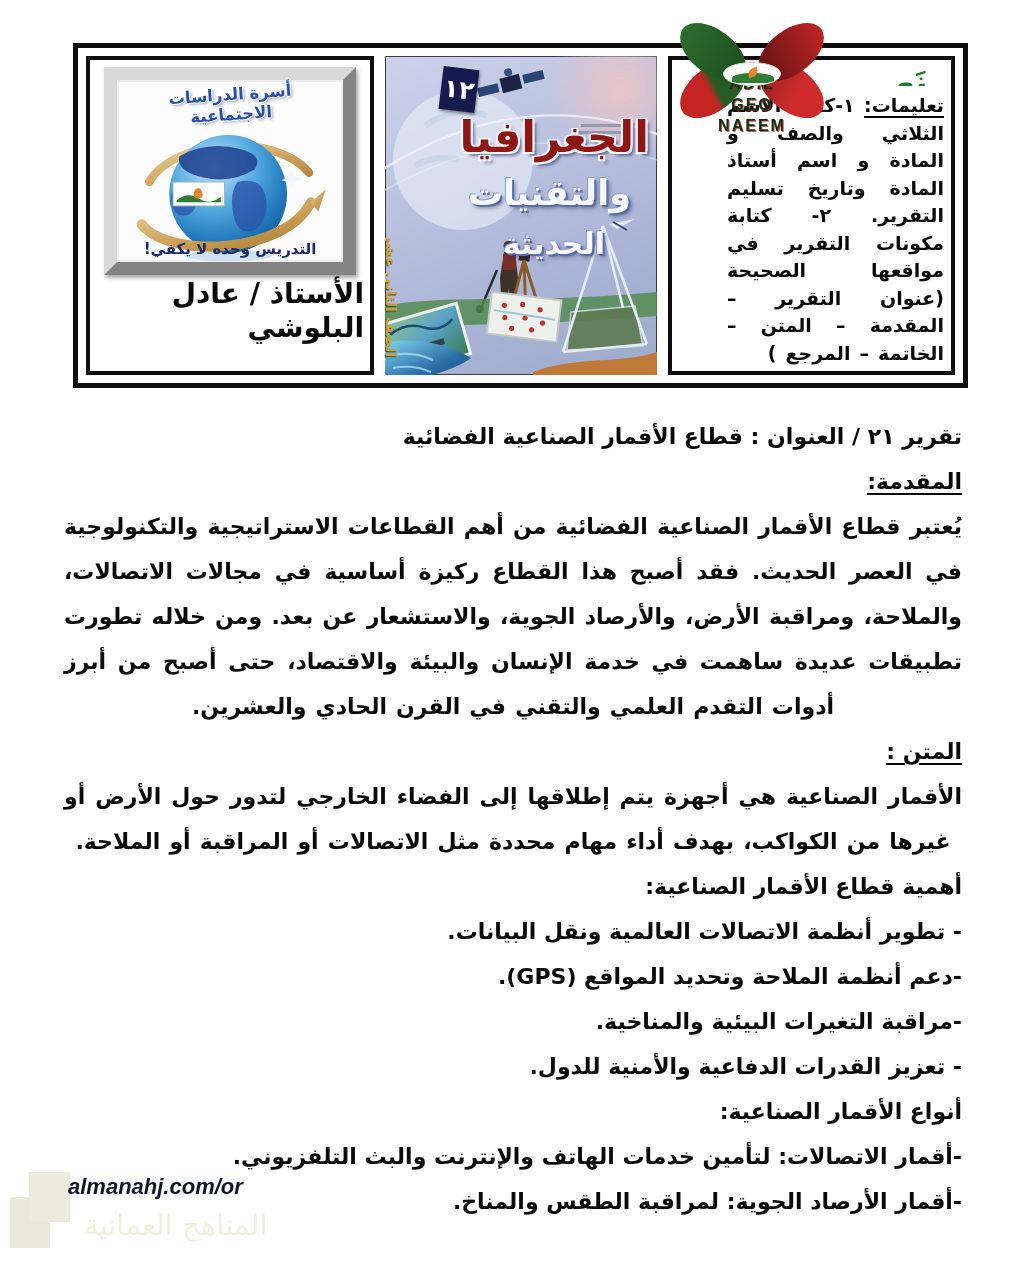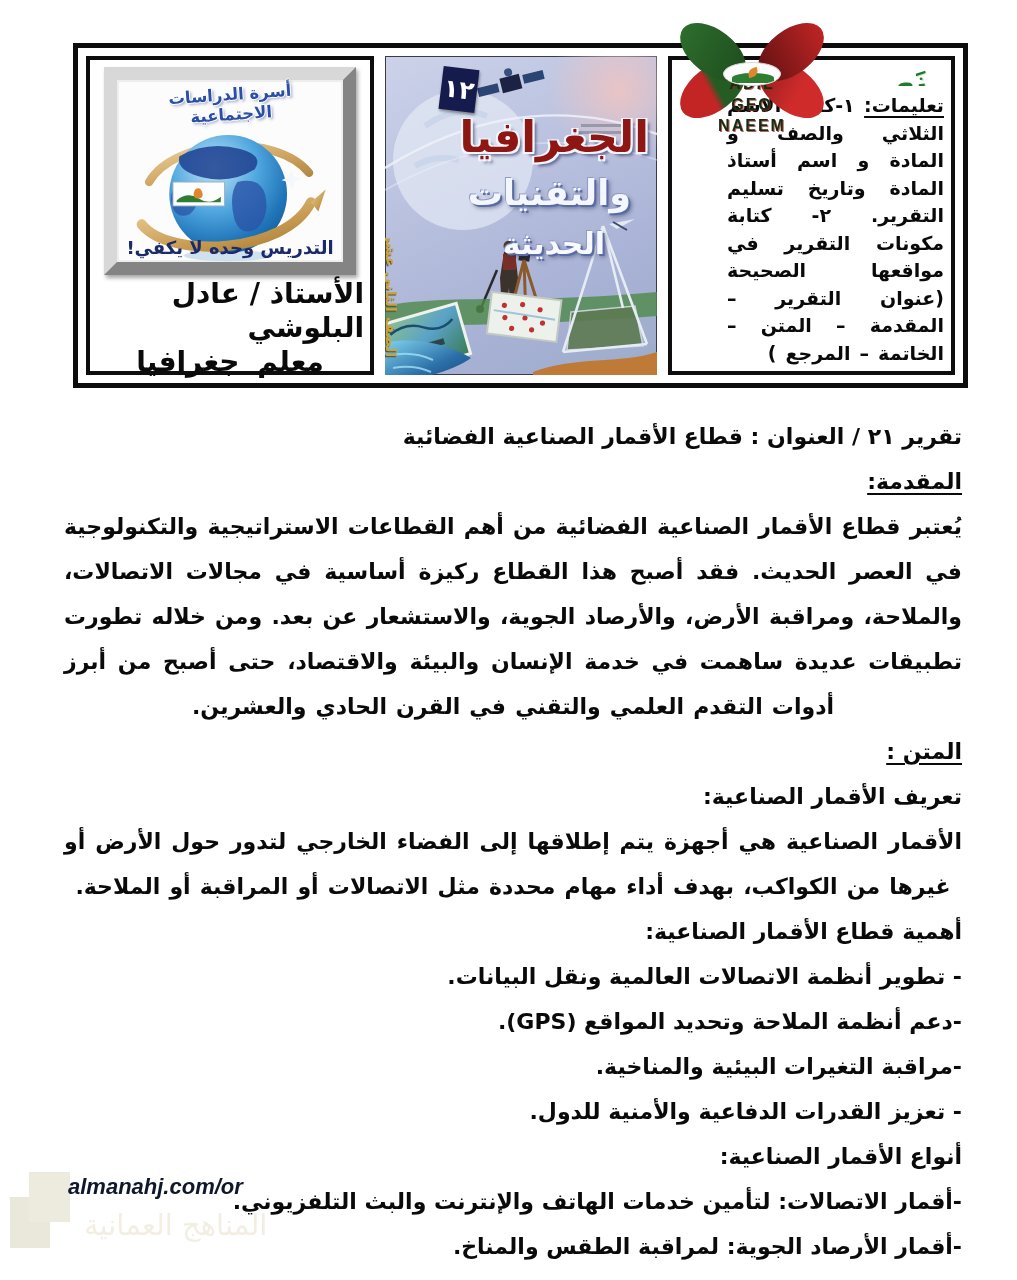--- a/index.html
+++ b/index.html
@@ -29,21 +29,21 @@
     box-shadow: inset 0 0 0 2px #eee, 2px 3px 4px rgba(0,0,0,.35);
   }
   .logo-title {
     margin-top:5px; transform:rotate(-4deg);
     font-size:16.5px; font-weight:bold; color:#2b4fa5; text-align:center;
     line-height:20px; width:175px; direction:rtl;
     text-shadow:1px 0 #fff,-1px 0 #fff,0 1px #fff,0 -1px #fff,2px 2px 3px rgba(40,60,120,.45);
   }
   .globe-wrap { flex:1; display:flex; align-items:center; justify-content:center; }
   .logo-caption {
-    position:absolute; bottom:4px; font-size:18px; font-weight:bold;
+    position:absolute; bottom:4px; font-size:15px; font-weight:bold;
     color:#1a2a6b; direction:rtl;margin-top:44px;
   }
   .teacher-name { margin-top:2px; font-size:28px; font-weight:bold; direction:rtl; line-height:34px; }
   .teacher-role { font-size:28px; font-weight:bold; direction:rtl; line-height:34px; letter-spacing:1px; word-spacing:8px; }
 
   
   .cover {
     width:272px; position:relative; overflow:hidden;
     background:linear-gradient(155deg,#ccd2e9 0%,#b6bedd 45%,#a7b1d4 75%,#9dacca 100%);
     box-shadow:0 0 0 1px #3a3a4a inset;
@@ -169,21 +169,20 @@
           <polygon points="198,84 214,70 206,94" fill="url(#ggold)"></polygon>
           <polygon points="176,48 180,56 188,58 180,62 178,70 174,62 166,60 174,56" fill="#f4f8fc"></polygon>
           <rect x="48" y="62" width="56" height="26" fill="#fdfdfd" stroke="#9fb0c0" stroke-width="1"></rect>
           <path d="M52,82 q12,-10 24,-2 q12,8 24,-2 l0,6 l-48,0z" fill="#2e7d32"></path>
           <path d="M72,70 q6,-4 8,4 q2,6 -6,6 q-6,-2 -2,-10z" fill="#e0862e"></path>
         </svg>
       </div>
       <div class="logo-caption">التدريس وحده لا يكفي!</div>
     </div>
     <div class="teacher-name">الأستاذ / عادل البلوشي</div>
-    <div class="teacher-role">معلم جغرافيا</div>
   </div>
 
   <div class="panel cover">
     <svg viewBox="0 0 272 319" preserveAspectRatio="none">
       <defs>
         <radialGradient id="pinkg" cx="50%" cy="50%" r="50%">
           <stop offset="0%" stop-color="#ecc4c4" stop-opacity="0.95"></stop>
             <stop offset="100%" stop-color="#ecc4c4" stop-opacity="0"></stop>
         </radialGradient>
         <linearGradient id="seag" x1="0" y1="0" x2="1" y2="1">
@@ -287,21 +286,20 @@
     </div>
     <p class="instructions"><span class="u">تعليمات:</span> <span>١-كتابة الاسم الثلاثي والصف و المادة و اسم أستاذ المادة وتاريخ تسليم التقرير.  ٢- كتابة مكونات التقرير في مواقعها الصحيحة (عنوان التقرير – المقدمة – المتن – الخاتمة – المرجع )</span></p>
   </div>
 </div>
 
 <main class="content">
   <div class="line">تقرير ٢١ / العنوان : قطاع الأقمار الصناعية الفضائية</div>
   <div class="line"><span class="u">المقدمة:</span></div>
   <p class="para">يُعتبر قطاع الأقمار الصناعية الفضائية من أهم القطاعات الاستراتيجية والتكنولوجية في العصر الحديث. فقد أصبح هذا القطاع ركيزة أساسية في مجالات الاتصالات، والملاحة، ومراقبة الأرض، والأرصاد الجوية، والاستشعار عن بعد. ومن خلاله تطورت تطبيقات عديدة ساهمت في خدمة الإنسان والبيئة والاقتصاد، حتى أصبح من أبرز أدوات التقدم العلمي والتقني في القرن الحادي والعشرين.</p>
   <div class="line"><span class="u">المتن :</span></div>
-  <div class="line">تعريف الأقمار الصناعية:</div>
   <p class="para">الأقمار الصناعية هي أجهزة يتم إطلاقها إلى الفضاء الخارجي لتدور حول الأرض أو غيرها من الكواكب، بهدف أداء مهام محددة مثل الاتصالات أو المراقبة أو الملاحة.</p>
   <div class="line">أهمية قطاع الأقمار الصناعية:</div>
   <div class="line">- تطوير أنظمة الاتصالات العالمية ونقل البيانات.</div>
   <div class="line">-دعم أنظمة الملاحة وتحديد المواقع (GPS).</div>
   <div class="line">-مراقبة التغيرات البيئية والمناخية.</div>
   <div class="line">- تعزيز القدرات الدفاعية والأمنية للدول.</div>
   <div class="line">أنواع الأقمار الصناعية:</div>
   <div class="line">-أقمار الاتصالات: لتأمين خدمات الهاتف والإنترنت والبث التلفزيوني.</div>
   <div class="line">-أقمار الأرصاد الجوية: لمراقبة الطقس والمناخ.</div>
 </main>

